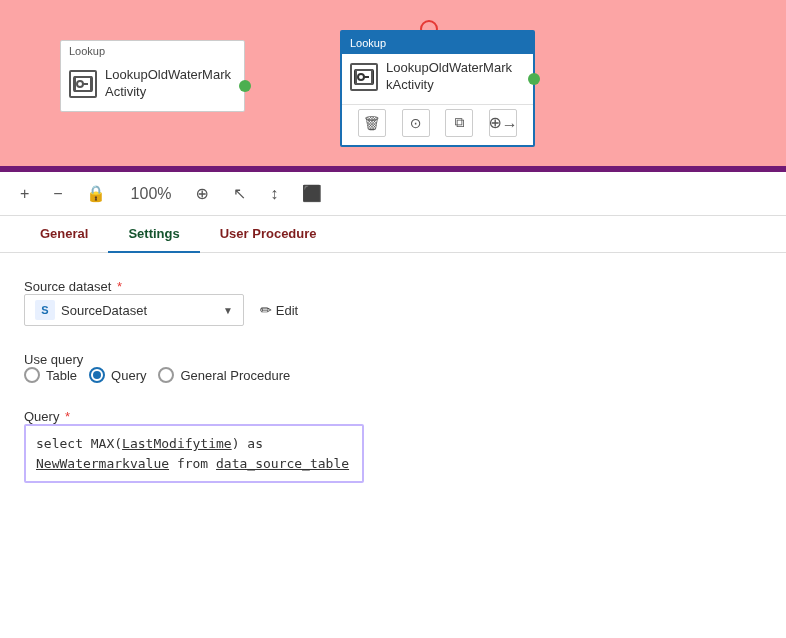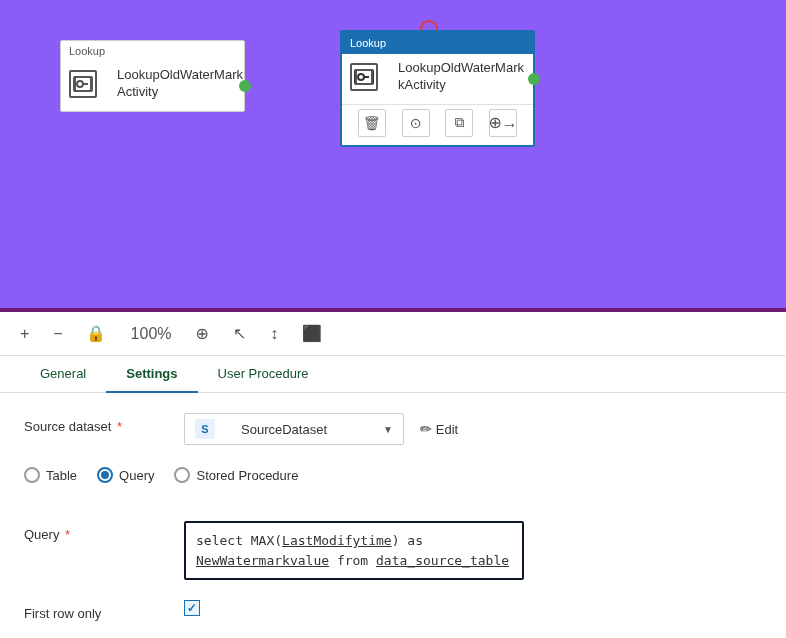--- a/index.html
+++ b/index.html
@@ -8,46 +8,46 @@
       background: #fff;
       width: 786px;
       height: 638px;
       overflow: hidden;
       font-size: 13px;
       color: #333;
     }
 
     
     .canvas-area {
-      background: #8b5cf6;
+      background: #fca5a5;
       width: 100%;
-      height: 312px;
+      height: 172px;
       position: relative;
-      border-bottom: 4px solid #701a75;
+      border-bottom: 6px solid #701a75;
     }
 
     
     .node {
       position: absolute;
       background: #fff;
       border: 1px solid #ccc;
       border-radius: 2px;
       padding: 0;
       min-width: 160px;
     }
     .node-header {
       font-size: 11px;
       color: #555;
       padding: 4px 8px;
     }
     .node-body {
       display: flex;
       align-items: center;
       padding: 6px 8px 10px 8px;
-      gap: 20px;
+      gap: 8px;
     }
     .node-icon {
       width: 28px;
       height: 28px;
       border: 2px solid #555;
       border-radius: 2px;
       display: flex;
       align-items: center;
       justify-content: center;
       position: relative;
@@ -153,41 +153,43 @@
     
     .tabs-bar {
       display: flex;
       border-bottom: 1px solid #ddd;
       padding: 0 20px;
       background: #fff;
     }
     .tab {
       padding: 10px 20px;
       cursor: pointer;
-      color: #14532d;
+      color: #7f1d1d;
       font-size: 13px;
       border-bottom: 2px solid transparent;
       margin-bottom: -1px;
+      font-weight: bold;
     }
     .tab.active {
       color: #14532d;
       border-bottom: 2px solid #1a6fb3;
       font-weight: 600;
     }
 
     
     .form-area {
       padding: 20px 24px;
       background: #fff;
     }
     .form-row {
       display: flex;
       align-items: flex-start;
       margin-bottom: 20px;
       min-height: 34px;
+      flex-direction: column;
     }
     .form-label {
       width: 160px;
       flex-shrink: 0;
       padding-top: 6px;
       color: #333;
       font-size: 13px;
     }
     .required-star {
       color: #e53935;
@@ -220,21 +222,20 @@
       display: flex;
       align-items: center;
       justify-content: center;
       font-size: 11px;
       color: #1a6fb3;
       font-weight: bold;
     }
     .dataset-dropdown-text {
       flex: 1;
       font-size: 13px;
-      margin-left: 20px;
     }
     .dropdown-arrow {
       font-size: 10px;
       color: #555;
     }
     .edit-link {
       color: #333;
       cursor: pointer;
       display: flex;
       align-items: center;
@@ -243,21 +244,21 @@
       font-size: 13px;
     }
     .pencil-icon {
       font-size: 14px;
     }
 
     
     .radio-group {
       display: flex;
       align-items: flex-start;
-      gap: 20px;
+      gap: 12px;
     }
     .radio-option {
       display: flex;
       align-items: center;
       gap: 6px;
       cursor: pointer;
     }
     .radio-outer {
       width: 16px;
       height: 16px;
@@ -276,21 +277,21 @@
       height: 8px;
       border-radius: 50%;
       background: #1a6fb3;
     }
     .radio-label {
       font-size: 13px;
     }
 
     
     .query-box {
-      border: 2px solid #0f172a;
+      border: 2px solid #c4b5fd;
       border-radius: 2px;
       padding: 8px 10px;
       min-width: 340px;
       background: #fff;
       font-size: 13px;
       color: #333;
       line-height: 1.5;
     }
     .query-text {
       font-family: 'Consolas', monospace;
@@ -408,38 +409,41 @@
         <span class="dropdown-arrow">▼</span>
       </div>
       <div class="edit-link">
         <span class="pencil-icon">✏</span>
         <span>Edit</span>
       </div>
     </div>
   </div>
 
   <div class="form-row">
+    <div class="form-label">
+      <span>Use query</span>
+    </div>
     <div class="form-control">
       <div class="radio-group">
 
         <div class="radio-option">
           <div class="radio-outer"></div>
           <span class="radio-label">Table</span>
         </div>
 
         <div class="radio-option">
           <div class="radio-outer selected">
             <div class="radio-inner"></div>
           </div>
           <span class="radio-label">Query</span>
         </div>
 
         <div class="radio-option">
           <div class="radio-outer"></div>
-          <span class="radio-label">Stored Procedure</span>
+          <span class="radio-label">General Procedure</span>
         </div>
       </div>
     </div>
   </div>
 
   <div class="form-row">
     <div class="form-label">
       <span>Query</span><span class="required-star"> *</span>
     </div>
     <div class="form-control">
@@ -447,26 +451,14 @@
         <div class="query-text">
           select MAX(<span class="underline">LastModifytime</span>) as
         </div>
         <div class="query-text">
           <span class="underline">NewWatermarkvalue</span> from <span class="underline">data_source_table</span>
         </div>
       </div>
     </div>
   </div>
 
-  <div class="form-row">
-    <div class="form-label">
-      <span>First row only</span>
-    </div>
-    <div class="form-control">
-      <div class="checkbox-wrapper">
-        <div class="checkbox-custom">
-          <span class="check-mark">✓</span>
-        </div>
-      </div>
-    </div>
-  </div>
 
 </div>
 
 </body></html>

